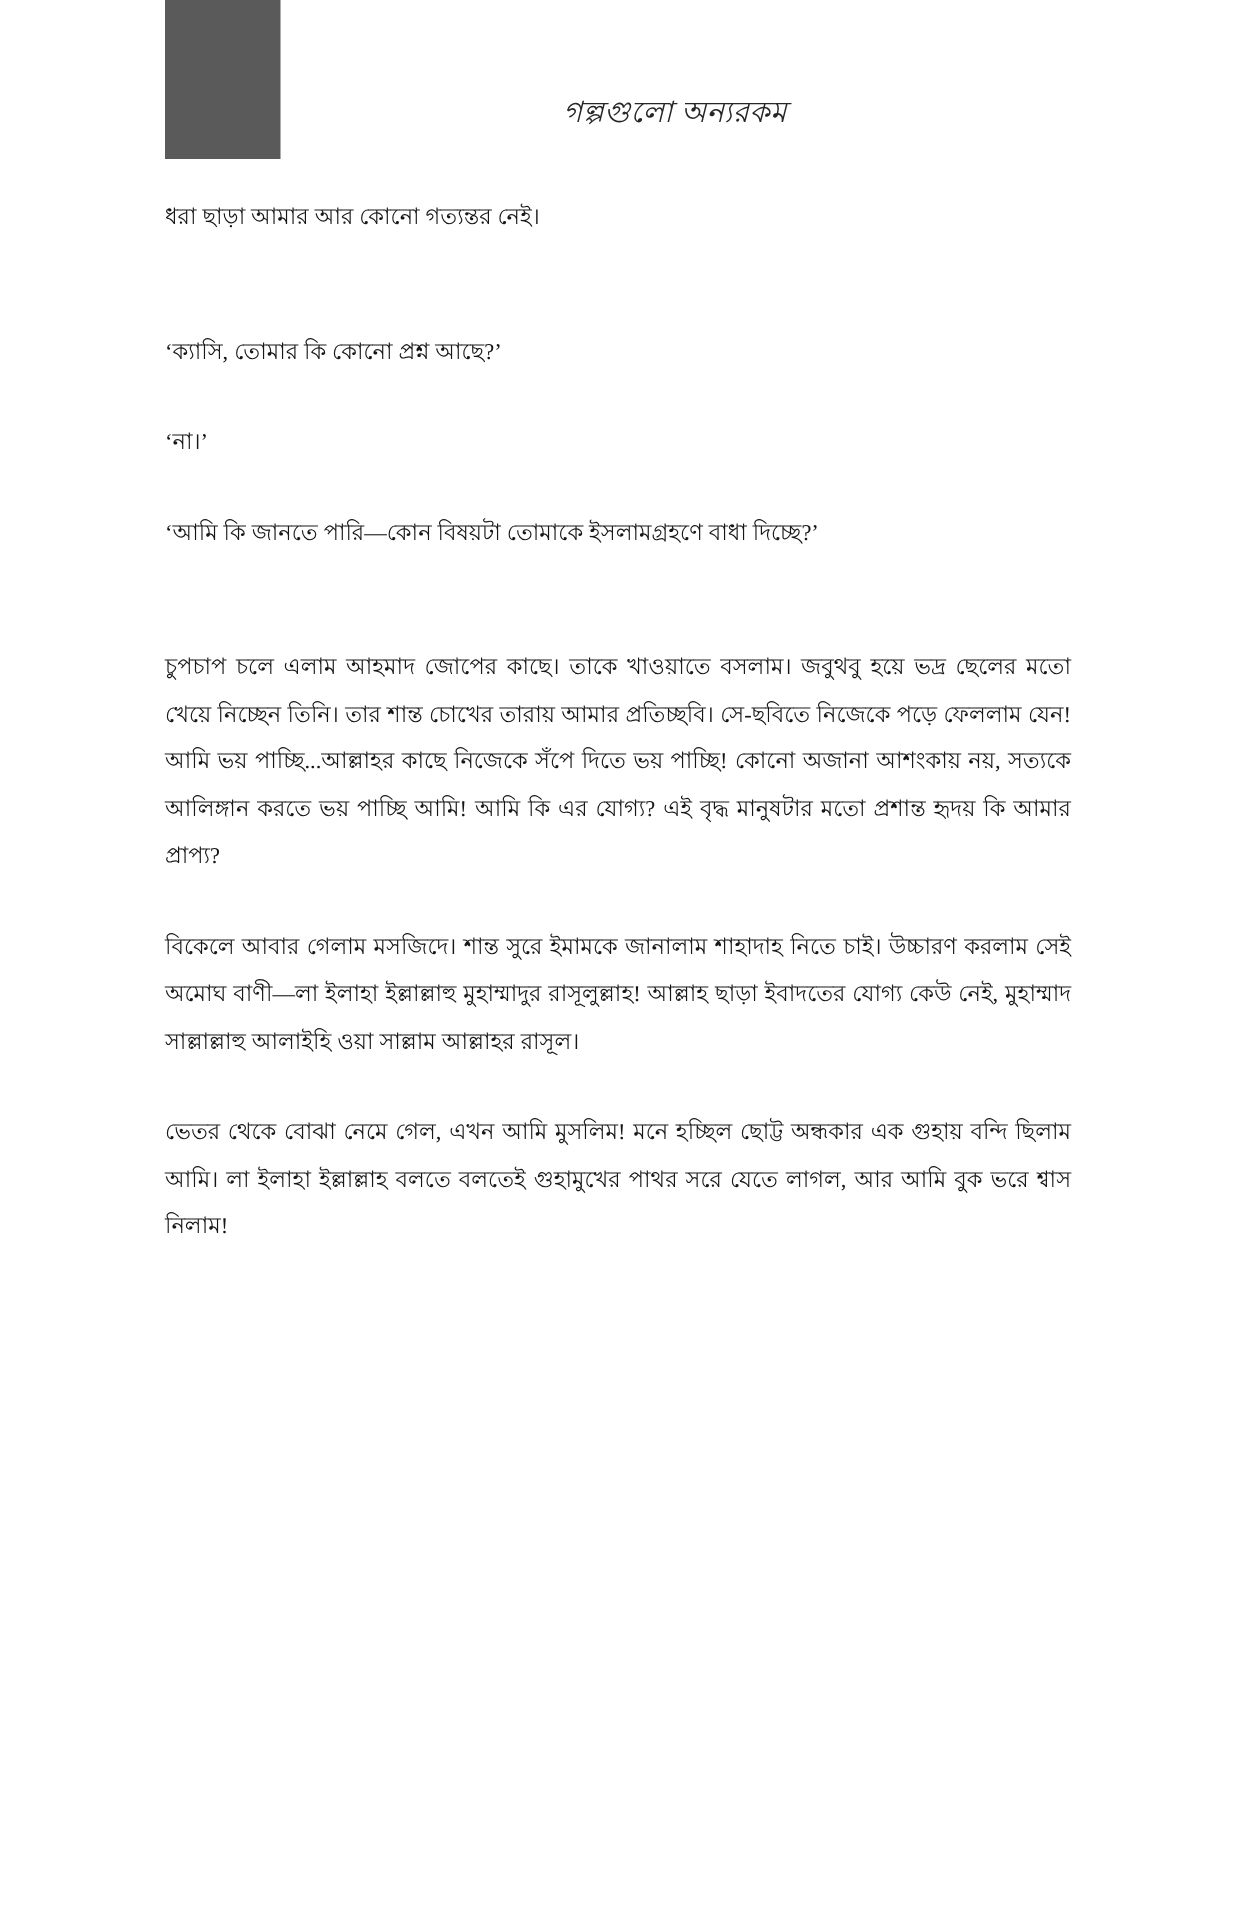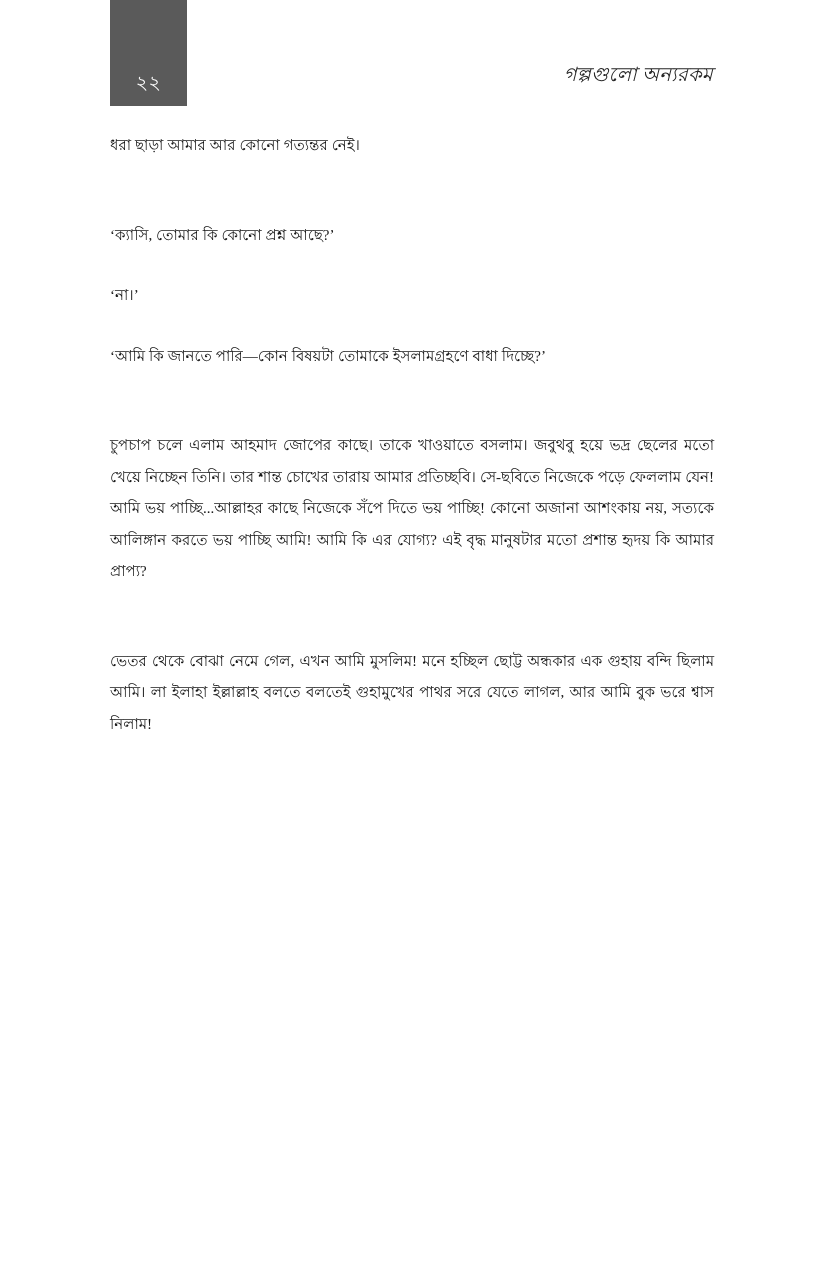--- a/index.html
+++ b/index.html
@@ -47,21 +47,21 @@
     color: #ffffff;
     font-size: 19px;
     letter-spacing: 0.5px;
     line-height: 1;
   }
   .running-title {
     position: absolute;
     left: 187px;
     top: 60px;
     width: 526px;
-    text-align: right;
+    text-align: center;
     font-style: italic;
     font-size: 19.5px;
     color: #262626;
     letter-spacing: 0.3px;
   }
 
   
   .body-text {
     position: absolute;
     left: 110px;
@@ -83,21 +83,20 @@
   .gap-normal { height: 29px; }
   .gap-wide   { height: 40px; }
 </style>
 </head>
 <body>
 
 <div class="page">
 
   <div class="header">
     <div class="folio-box"></div>
-    <div class="folio-number">২২</div>
     <div class="running-title">গল্পগুলো অন্যরকম</div>
   </div>
 
   <div class="body-text">
 
     <p class="para last-line-left">ধরা ছাড়া আমার আর কোনো গত্যন্তর নেই।</p>
     <div class="gap-normal"></div>
 
     <div class="gap-normal"></div>
 
@@ -108,20 +107,21 @@
     <div class="gap-normal"></div>
 
     <p class="para last-line-left">‘আমি কি জানতে পারি—কোন বিষয়টা তোমাকে ইসলামগ্রহণে বাধা দিচ্ছে?’</p>
     <div class="gap-normal"></div>
 
     <div class="gap-normal"></div>
 
     <p class="para last-line-left">চুপচাপ চলে এলাম আহমাদ জোপের কাছে। তাকে খাওয়াতে বসলাম। জবুথবু হয়ে ভদ্র ছেলের মতো খেয়ে নিচ্ছেন তিনি। তার শান্ত চোখের তারায় আমার প্রতিচ্ছবি। সে-ছবিতে নিজেকে পড়ে ফেললাম যেন! আমি ভয় পাচ্ছি...আল্লাহর কাছে নিজেকে সঁপে দিতে ভয় পাচ্ছি! কোনো অজানা আশংকায় নয়, সত্যকে আলিঙ্গান করতে ভয় পাচ্ছি আমি! আমি কি এর যোগ্য? এই বৃদ্ধ মানুষটার মতো প্রশান্ত হৃদয় কি আমার প্রাপ্য?</p>
     <div class="gap-normal"></div>
 
+    <p class="para last-line-left">বিকেলে আবার গেলাম মসজিদে। শান্ত সুরে ইমামকে জানালাম শাহাদাহ নিতে চাই। উচ্চারণ করলাম সেই অমোঘ বাণী—লা ইলাহা ইল্লাল্লাহু মুহাম্মাদুর রাসূলুল্লাহ! আল্লাহ ছাড়া ইবাদতের যোগ্য কেউ নেই, মুহাম্মাদ সাল্লাল্লাহু আলাইহি ওয়া সাল্লাম আল্লাহর রাসূল।</p>
     <div class="gap-normal"></div>
 
     <p class="para last-line-left">ভেতর থেকে বোঝা নেমে গেল, এখন আমি মুসলিম! মনে হচ্ছিল ছোট্ট অন্ধকার এক গুহায় বন্দি ছিলাম আমি। লা ইলাহা ইল্লাল্লাহ বলতে বলতেই গুহামুখের পাথর সরে যেতে লাগল, আর আমি বুক ভরে শ্বাস নিলাম!</p>
     <div class="gap-wide"></div>
 
 
   </div>
 
 </div>
 

